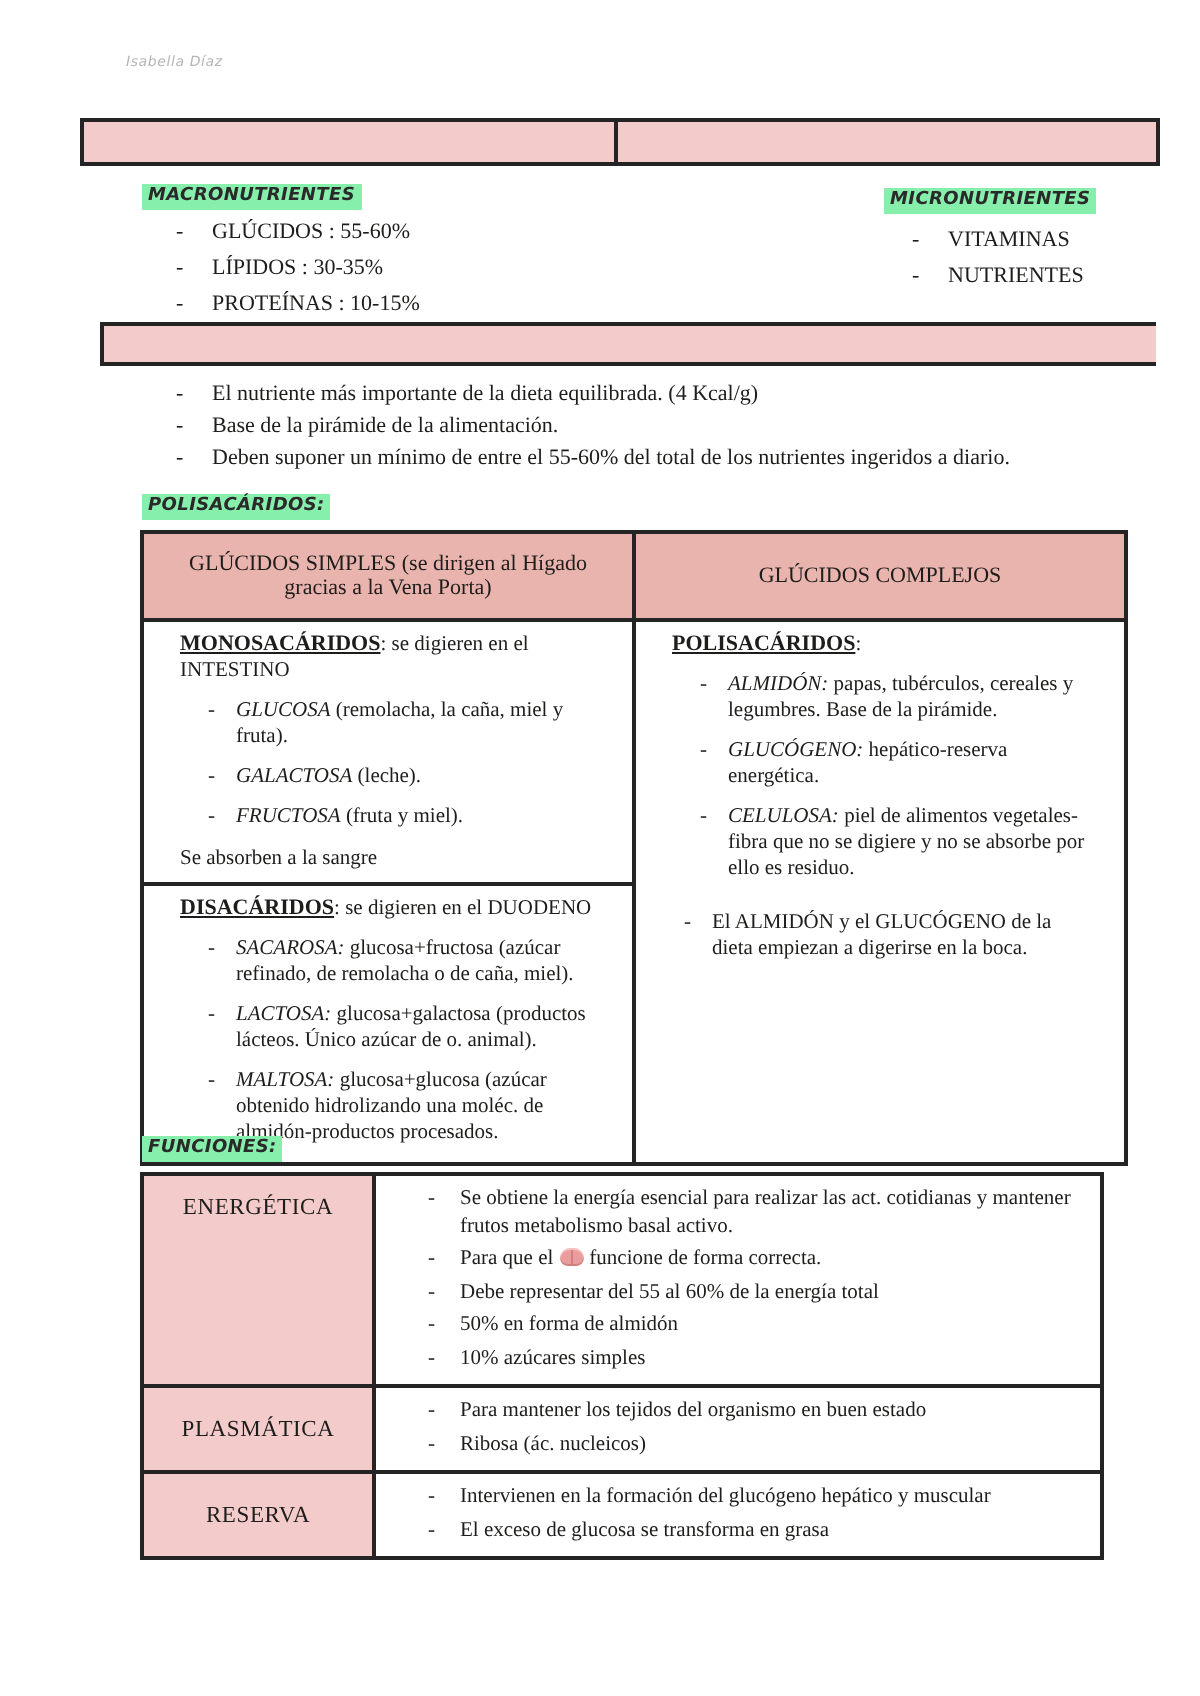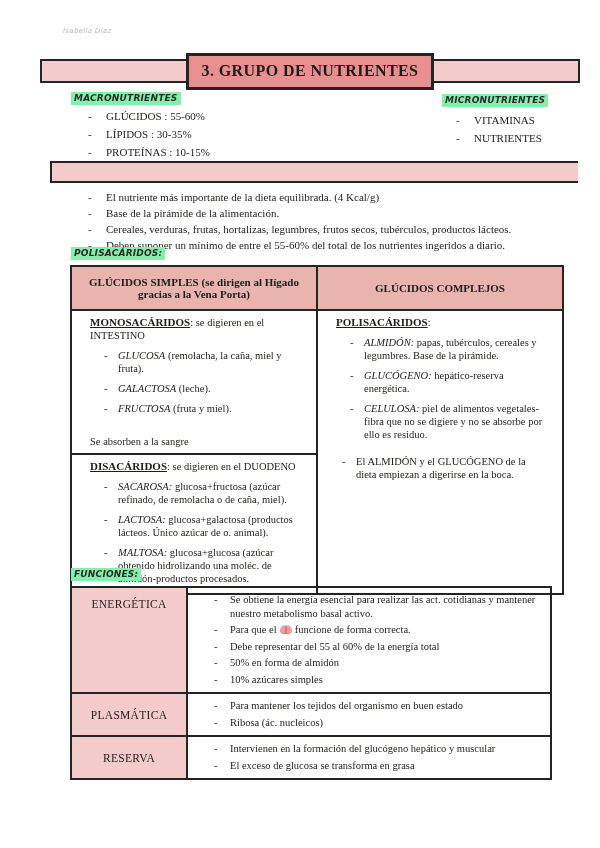--- a/index.html
+++ b/index.html
@@ -40,30 +40,30 @@
   .gl-bar .box{width:158px;height:22px;background:#f4cbcb;border:2px solid #242424;
           display:flex;align-items:center;justify-content:center;font-weight:bold;font-size:11px;}
 
   .gl-bullets{position:absolute;left:88px;top:189px;width:478px;font-size:11px;}
   .gl-bullets .dash-item{line-height:16px;}
 
   
   .class-table{position:absolute;left:70px;top:265px;border-collapse:collapse;table-layout:fixed;}
   .class-table th,.class-table td{border:2px solid #242424;}
   .class-table th{width:228px;height:38px;background:#e9b3ae;font-size:11px;
-          font-weight:bold;text-align:center;vertical-align:middle;padding:2px 8px;}
+          font-weight:normal;text-align:center;vertical-align:middle;padding:2px 8px;}
   .class-table td{vertical-align:top;font-size:10.5px;padding:5px 18px;line-height:13px;}
   .td-mono{height:112px;}
   .td-di{height:128px;}
   .cell-title{font-weight:bold;text-decoration:underline;font-size:11px;}
   .t-item{display:flex;margin-top:7px;}
   .t-item::before{content:"-";width:14px;margin-left:14px;flex-shrink:0;}
   .t-item .term{font-style:italic;}
   .t-item .txt{flex:1;}
-  .cell-footer{margin-top:20px;}
+  .cell-footer{margin-top:8px;}
   .t-item.extra{margin-top:14px;}
   .t-item.extra::before{margin-left:6px;}
 
   
   .func-table{position:absolute;left:70px;top:586px;border-collapse:collapse;table-layout:fixed;}
   .func-table td{border:2px solid #242424;}
   .fname{width:112px;background:#f4cbcb;font-weight:normal;font-size:11.5px;
          text-align:center;vertical-align:middle;letter-spacing:.3px;}
   .fname.top{vertical-align:top;padding-top:10px;}
   .fbody{width:346px;vertical-align:top;padding:5px 8px 6px;font-size:10.5px;line-height:13.5px;}
@@ -82,21 +82,20 @@
 </style>
 </head>
 <body>
 
 <div class="page">
 
   <div class="author">Isabella Díaz</div>
 
   <div class="banner">
     <div class="bar left"></div>
-    <div class="center">3. GRUPO DE NUTRIENTES</div>
     <div class="bar right"></div>
   </div>
 
   <span class="hl label-macro">MACRONUTRIENTES</span>
   <div class="macro-list">
     <div class="dash-item">
         <span class="txt">GLÚCIDOS : 55-60%</span>
       </div>
     <div class="dash-item">
         <span class="txt">LÍPIDOS : 30-35%</span>
@@ -119,23 +118,20 @@
   <div class="gl-bar">
     <div class="bar"></div>
   </div>
 
   <div class="gl-bullets">
     <div class="dash-item">
         <span class="txt">El nutriente más importante de la dieta equilibrada. (4 Kcal/g)</span>
       </div>
     <div class="dash-item">
         <span class="txt">Base de la pirámide de la alimentación.</span>
-      </div>
-    <div class="dash-item">
-        <span class="txt">Cereales, verduras, frutas, hortalizas, legumbres, frutos secos, tubérculos, productos lácteos.</span>
       </div>
     <div class="dash-item">
         <span class="txt">Deben suponer un mínimo de entre el 55-60% del total de los nutrientes ingeridos a diario.</span>
       </div>
   </div>
 
   <span class="hl label-clasif">POLISACÁRIDOS:</span>
 
   <table class="class-table">
     <tbody>
@@ -191,21 +187,21 @@
     </table>
 
   <span class="hl label-func">FUNCIONES:</span>
 
   <table class="func-table">
     <tbody>
         <tr class="row-energ">
       <td class="fname top">ENERGÉTICA</td>
       <td class="fbody">
         <div class="f-item">
-              <span class="txt">Se obtiene la energía esencial para realizar las act. cotidianas y mantener nuestro metabolismo basal activo.</span>
+              <span class="txt">Se obtiene la energía esencial para realizar las act. cotidianas y mantener frutos metabolismo basal activo.</span>
             </div>
         <div class="f-item">
               <span class="txt"><span>Para que el</span><span class="brain"></span><span>funcione de forma correcta.</span></span>
             </div>
         <div class="f-item">
               <span class="txt">Debe representar del 55 al 60% de la energía total</span>
             </div>
         <div class="f-item">
               <span class="txt">50% en forma de almidón</span>
             </div>

